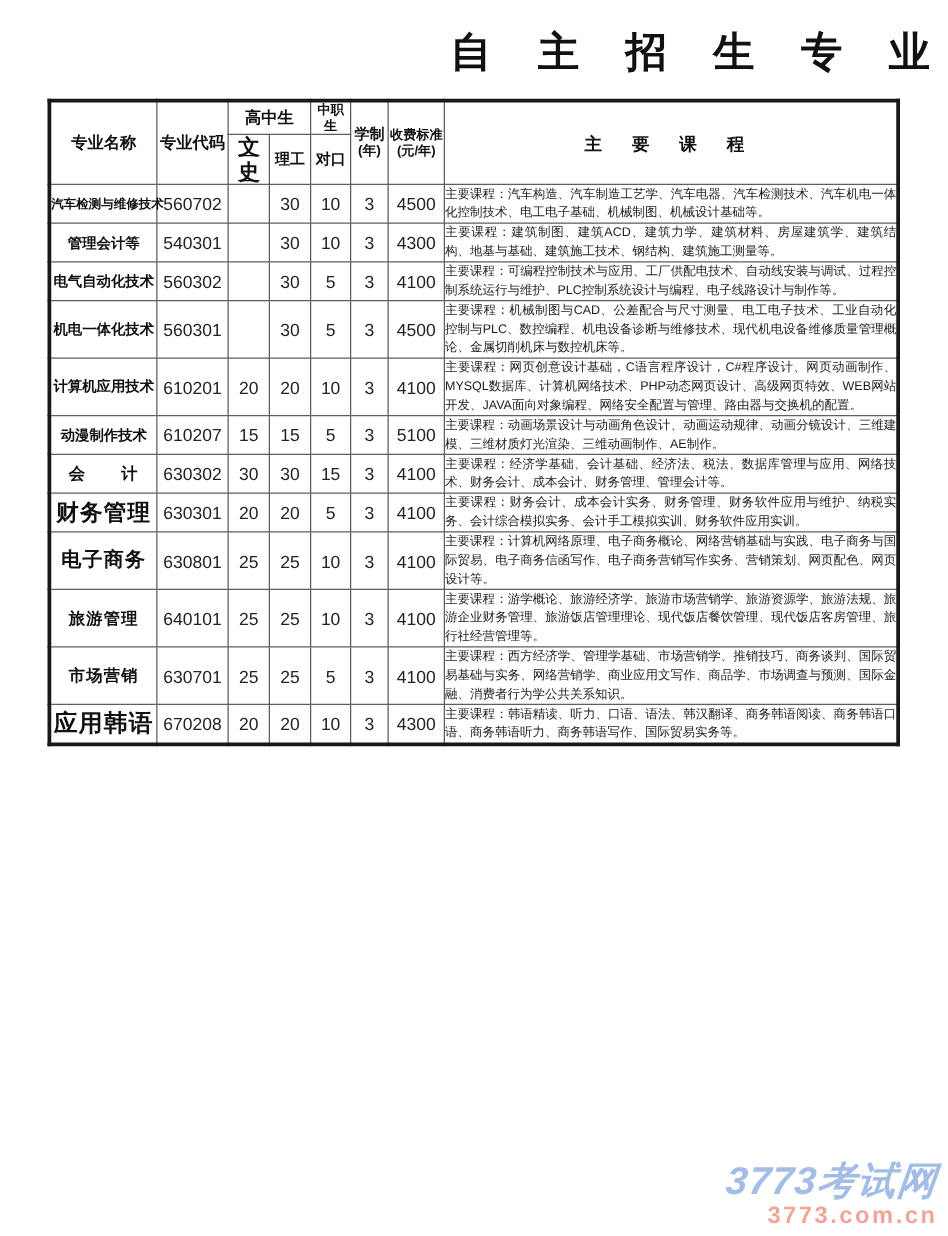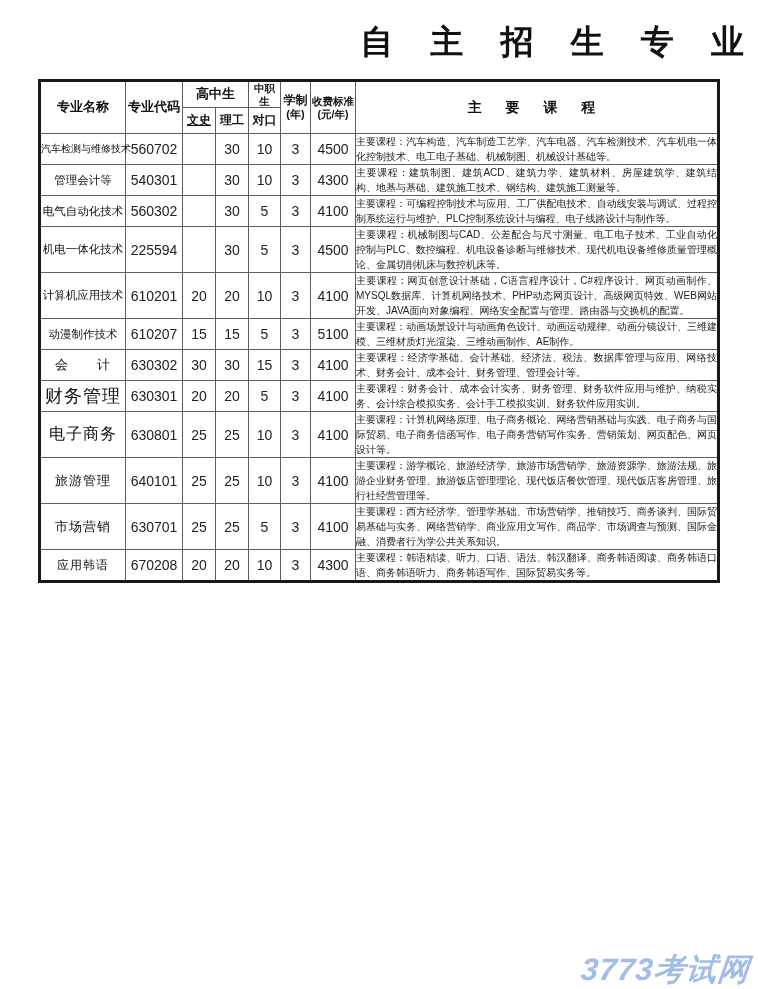--- a/index.html
+++ b/index.html
@@ -36,21 +36,21 @@
     font-size:13px;
     text-align:center;
     color:#111;
     height:25px;
     line-height:1.15;
   }
   thead th.small-head{font-size:10.5px;}
   thead th.courses-head{letter-spacing:10px;font-size:14px;}
   td.cell-name{
     text-align:center;
-    font-weight:normal;
+    font-weight:bold;
     white-space:nowrap;
     color:#111;
     padding:2px 1px;
   }
   td.cell-num{
     text-align:center;
     font-size:14px;
     color:#222;
   }
   td.cell-courses{
@@ -112,21 +112,21 @@
         <div style="font-size:12px;font-family:Liberation Serif, serif;">学制</div>
         <div style="font-size:11px;">(年)</div>
       </th>
       <th rowspan="2" class="small-head">
         <div>收费标准</div>
         <div>(元/年)</div>
       </th>
       <th rowspan="2" class="courses-head">主 要 课 程</th>
     </tr>
     <tr>
-      <th class="small-head" style="font-size:12px;text-decoration:underline;">文史</th>
+      <th class="small-head" style="font-size:17px;text-decoration:underline;">文史</th>
       <th class="small-head" style="font-size:12px;">理工</th>
       <th class="small-head" style="font-size:12px;">对口</th>
     </tr>
   </thead>
   <tbody id="rows-body">
       <tr>
     <td class="cell-name" style="font-size: 10px;">汽车检测与维修技术</td>
     <td class="cell-num">560702</td>
     <td class="cell-num"></td>
     <td class="cell-num">30</td>
@@ -150,21 +150,21 @@
     <td class="cell-num">560302</td>
     <td class="cell-num"></td>
     <td class="cell-num">30</td>
     <td class="cell-num">5</td>
     <td class="cell-num">3</td>
     <td class="cell-num">4100</td>
     <td class="cell-courses">主要课程：可编程控制技术与应用、工厂供配电技术、自动线安装与调试、过程控制系统运行与维护、PLC控制系统设计与编程、电子线路设计与制作等。</td>
   </tr>
       <tr>
     <td class="cell-name" style="font-size: 11.5px;">机电一体化技术</td>
-    <td class="cell-num">225594</td>
+    <td class="cell-num">560301</td>
     <td class="cell-num"></td>
     <td class="cell-num">30</td>
     <td class="cell-num">5</td>
     <td class="cell-num">3</td>
     <td class="cell-num">4500</td>
     <td class="cell-courses">主要课程：机械制图与CAD、公差配合与尺寸测量、电工电子技术、工业自动化控制与PLC、数控编程、机电设备诊断与维修技术、现代机电设备维修质量管理概论、金属切削机床与数控机床等。</td>
   </tr>
       <tr>
     <td class="cell-name" style="font-size: 11.5px;">计算机应用技术</td>
     <td class="cell-num">610201</td>
@@ -229,27 +229,28 @@
     <td class="cell-name" style="font-size: 13px; letter-spacing: 1px; text-align: center;">市场营销</td>
     <td class="cell-num">630701</td>
     <td class="cell-num">25</td>
     <td class="cell-num">25</td>
     <td class="cell-num">5</td>
     <td class="cell-num">3</td>
     <td class="cell-num">4100</td>
     <td class="cell-courses">主要课程：西方经济学、管理学基础、市场营销学、推销技巧、商务谈判、国际贸易基础与实务、网络营销学、商业应用文写作、商品学、市场调查与预测、国际金融、消费者行为学公共关系知识。</td>
   </tr>
       <tr>
-    <td class="cell-name" style="font-size: 12px; letter-spacing: 1px;">应用韩语</td>
+    <td class="cell-name" style="font-size: 19px; letter-spacing: 1px;">应用韩语</td>
     <td class="cell-num">670208</td>
     <td class="cell-num">20</td>
     <td class="cell-num">20</td>
     <td class="cell-num">10</td>
     <td class="cell-num">3</td>
     <td class="cell-num">4300</td>
     <td class="cell-courses">主要课程：韩语精读、听力、口语、语法、韩汉翻译、商务韩语阅读、商务韩语口语、商务韩语听力、商务韩语写作、国际贸易实务等。</td>
   </tr>
     </tbody>
 </table>
 
 <div class="watermark">
   <div class="wm-line1" style="color: rgba(92, 138, 210, 0.565);">3773考试网</div>
+  <div class="wm-line2" style="color: rgba(232, 110, 90, 0.627);">3773.com.cn</div>
 </div>
 
 </body></html>

